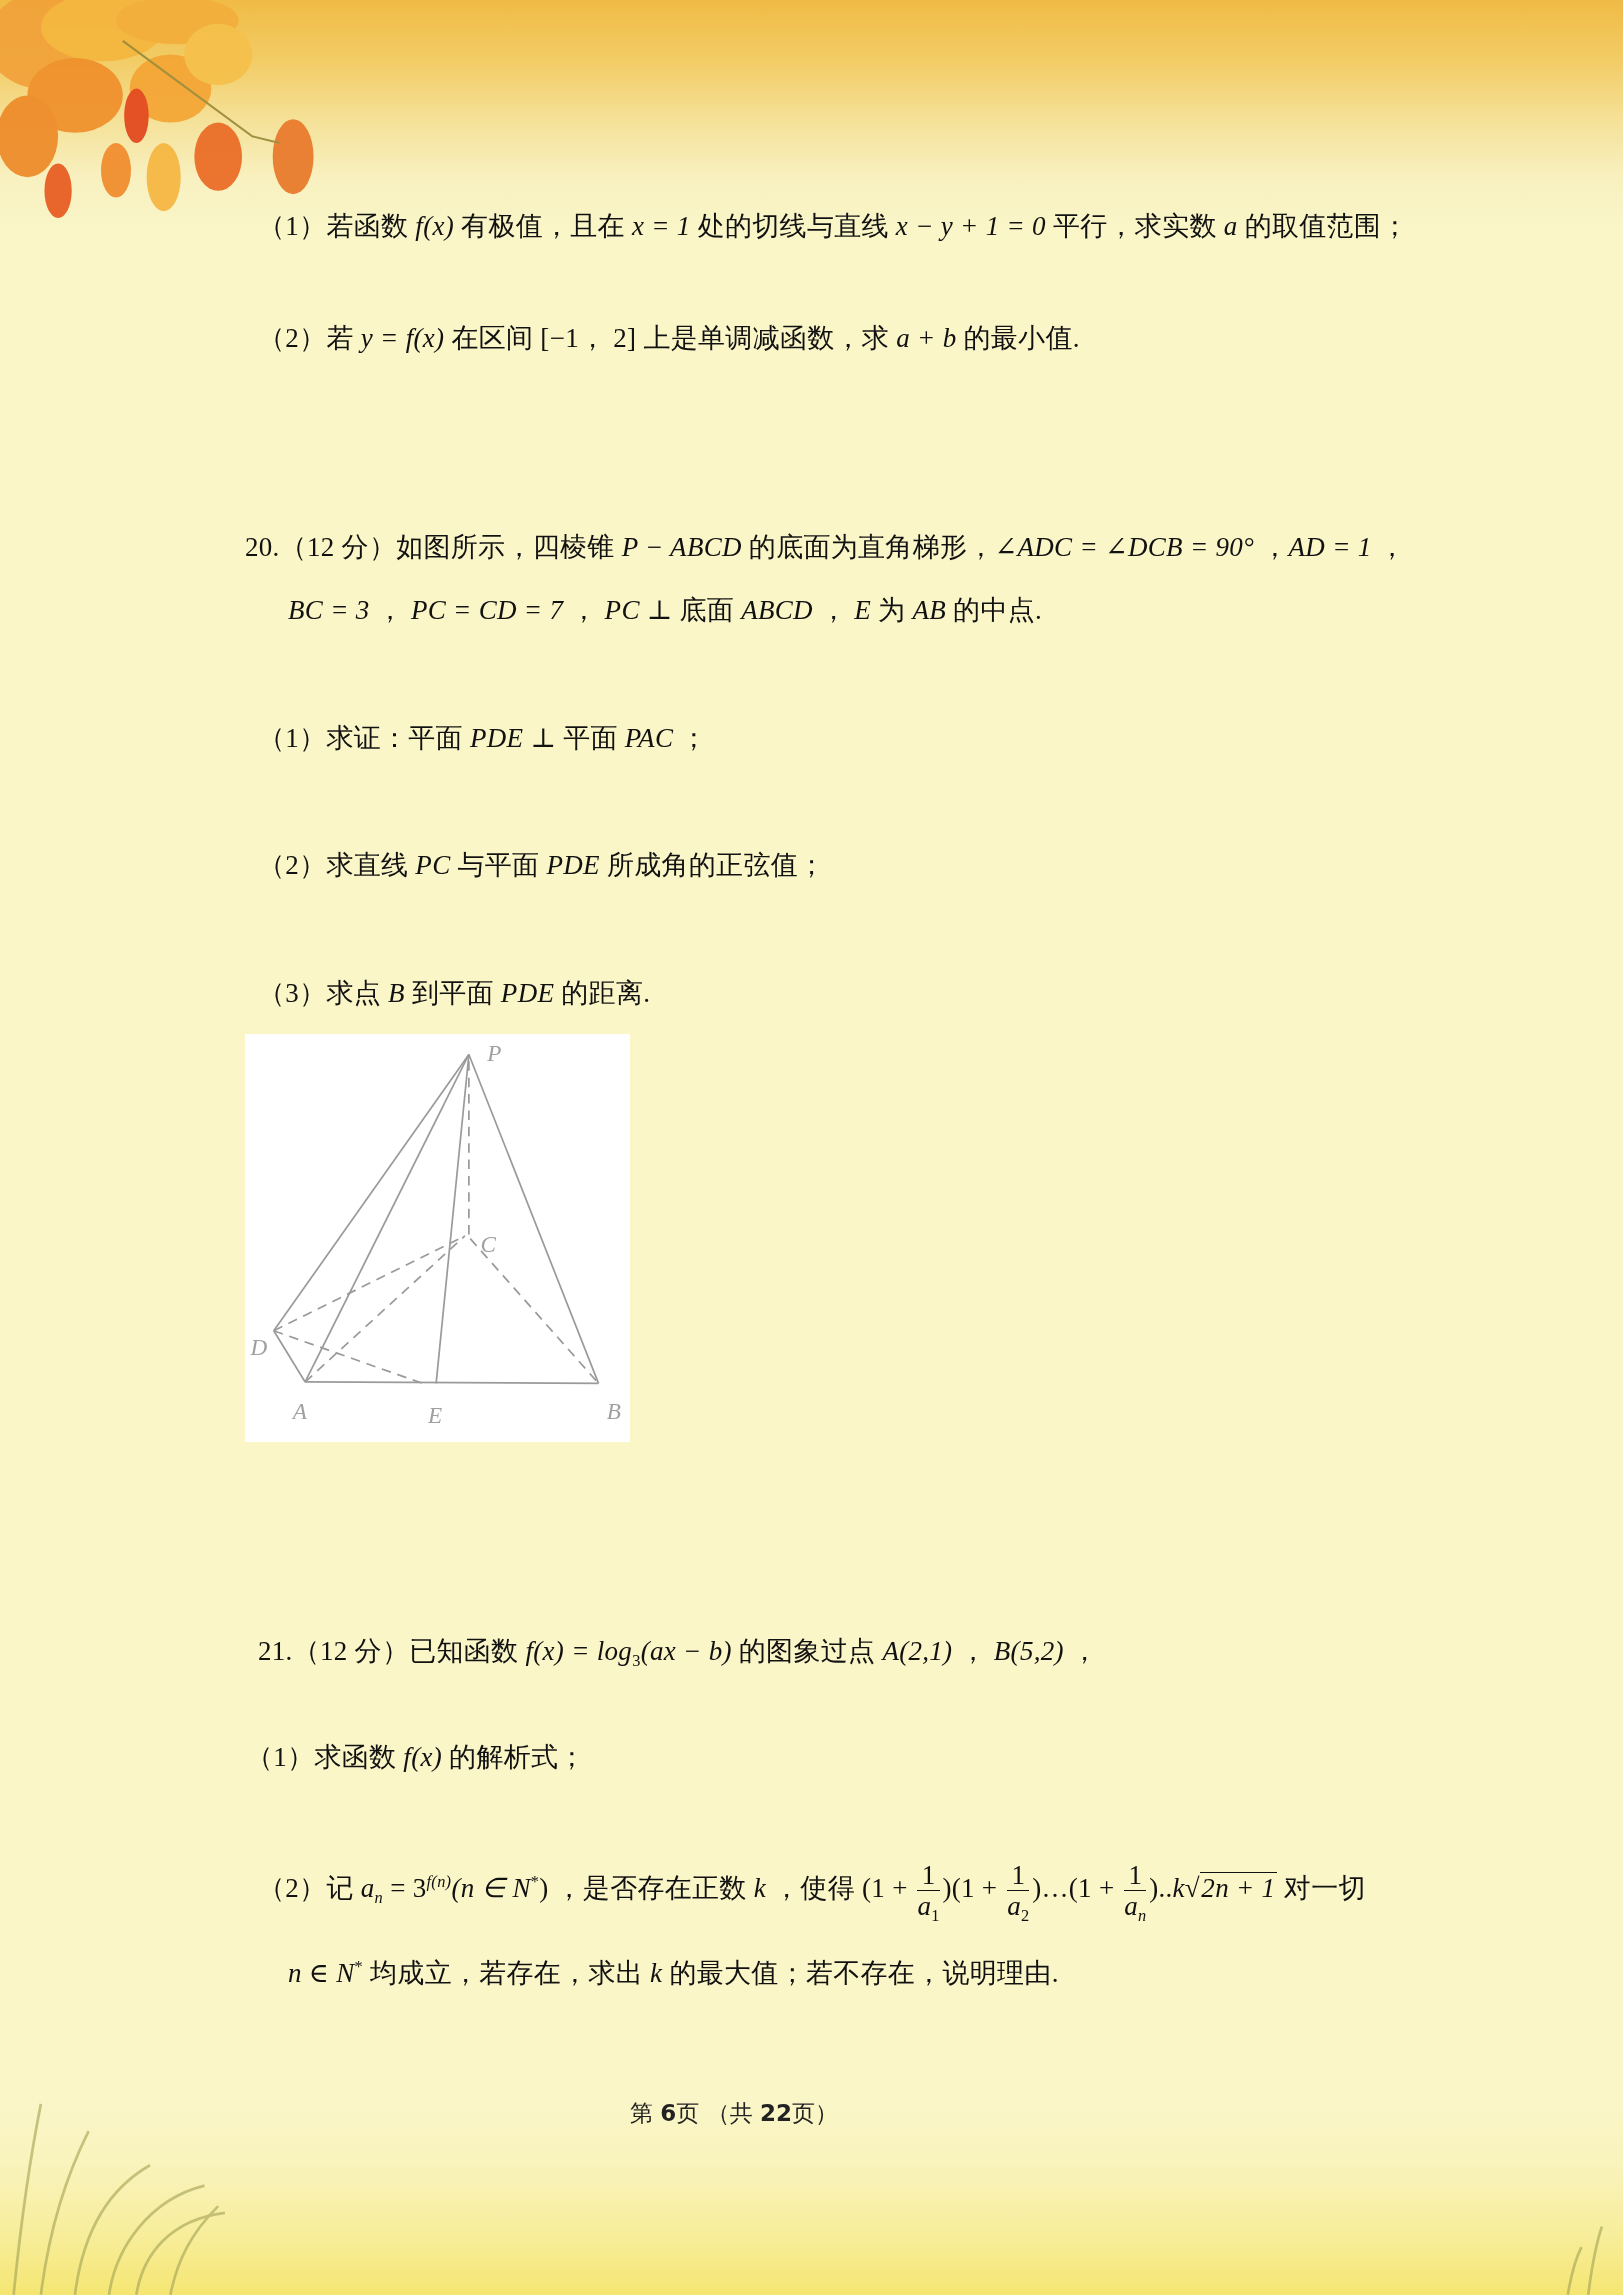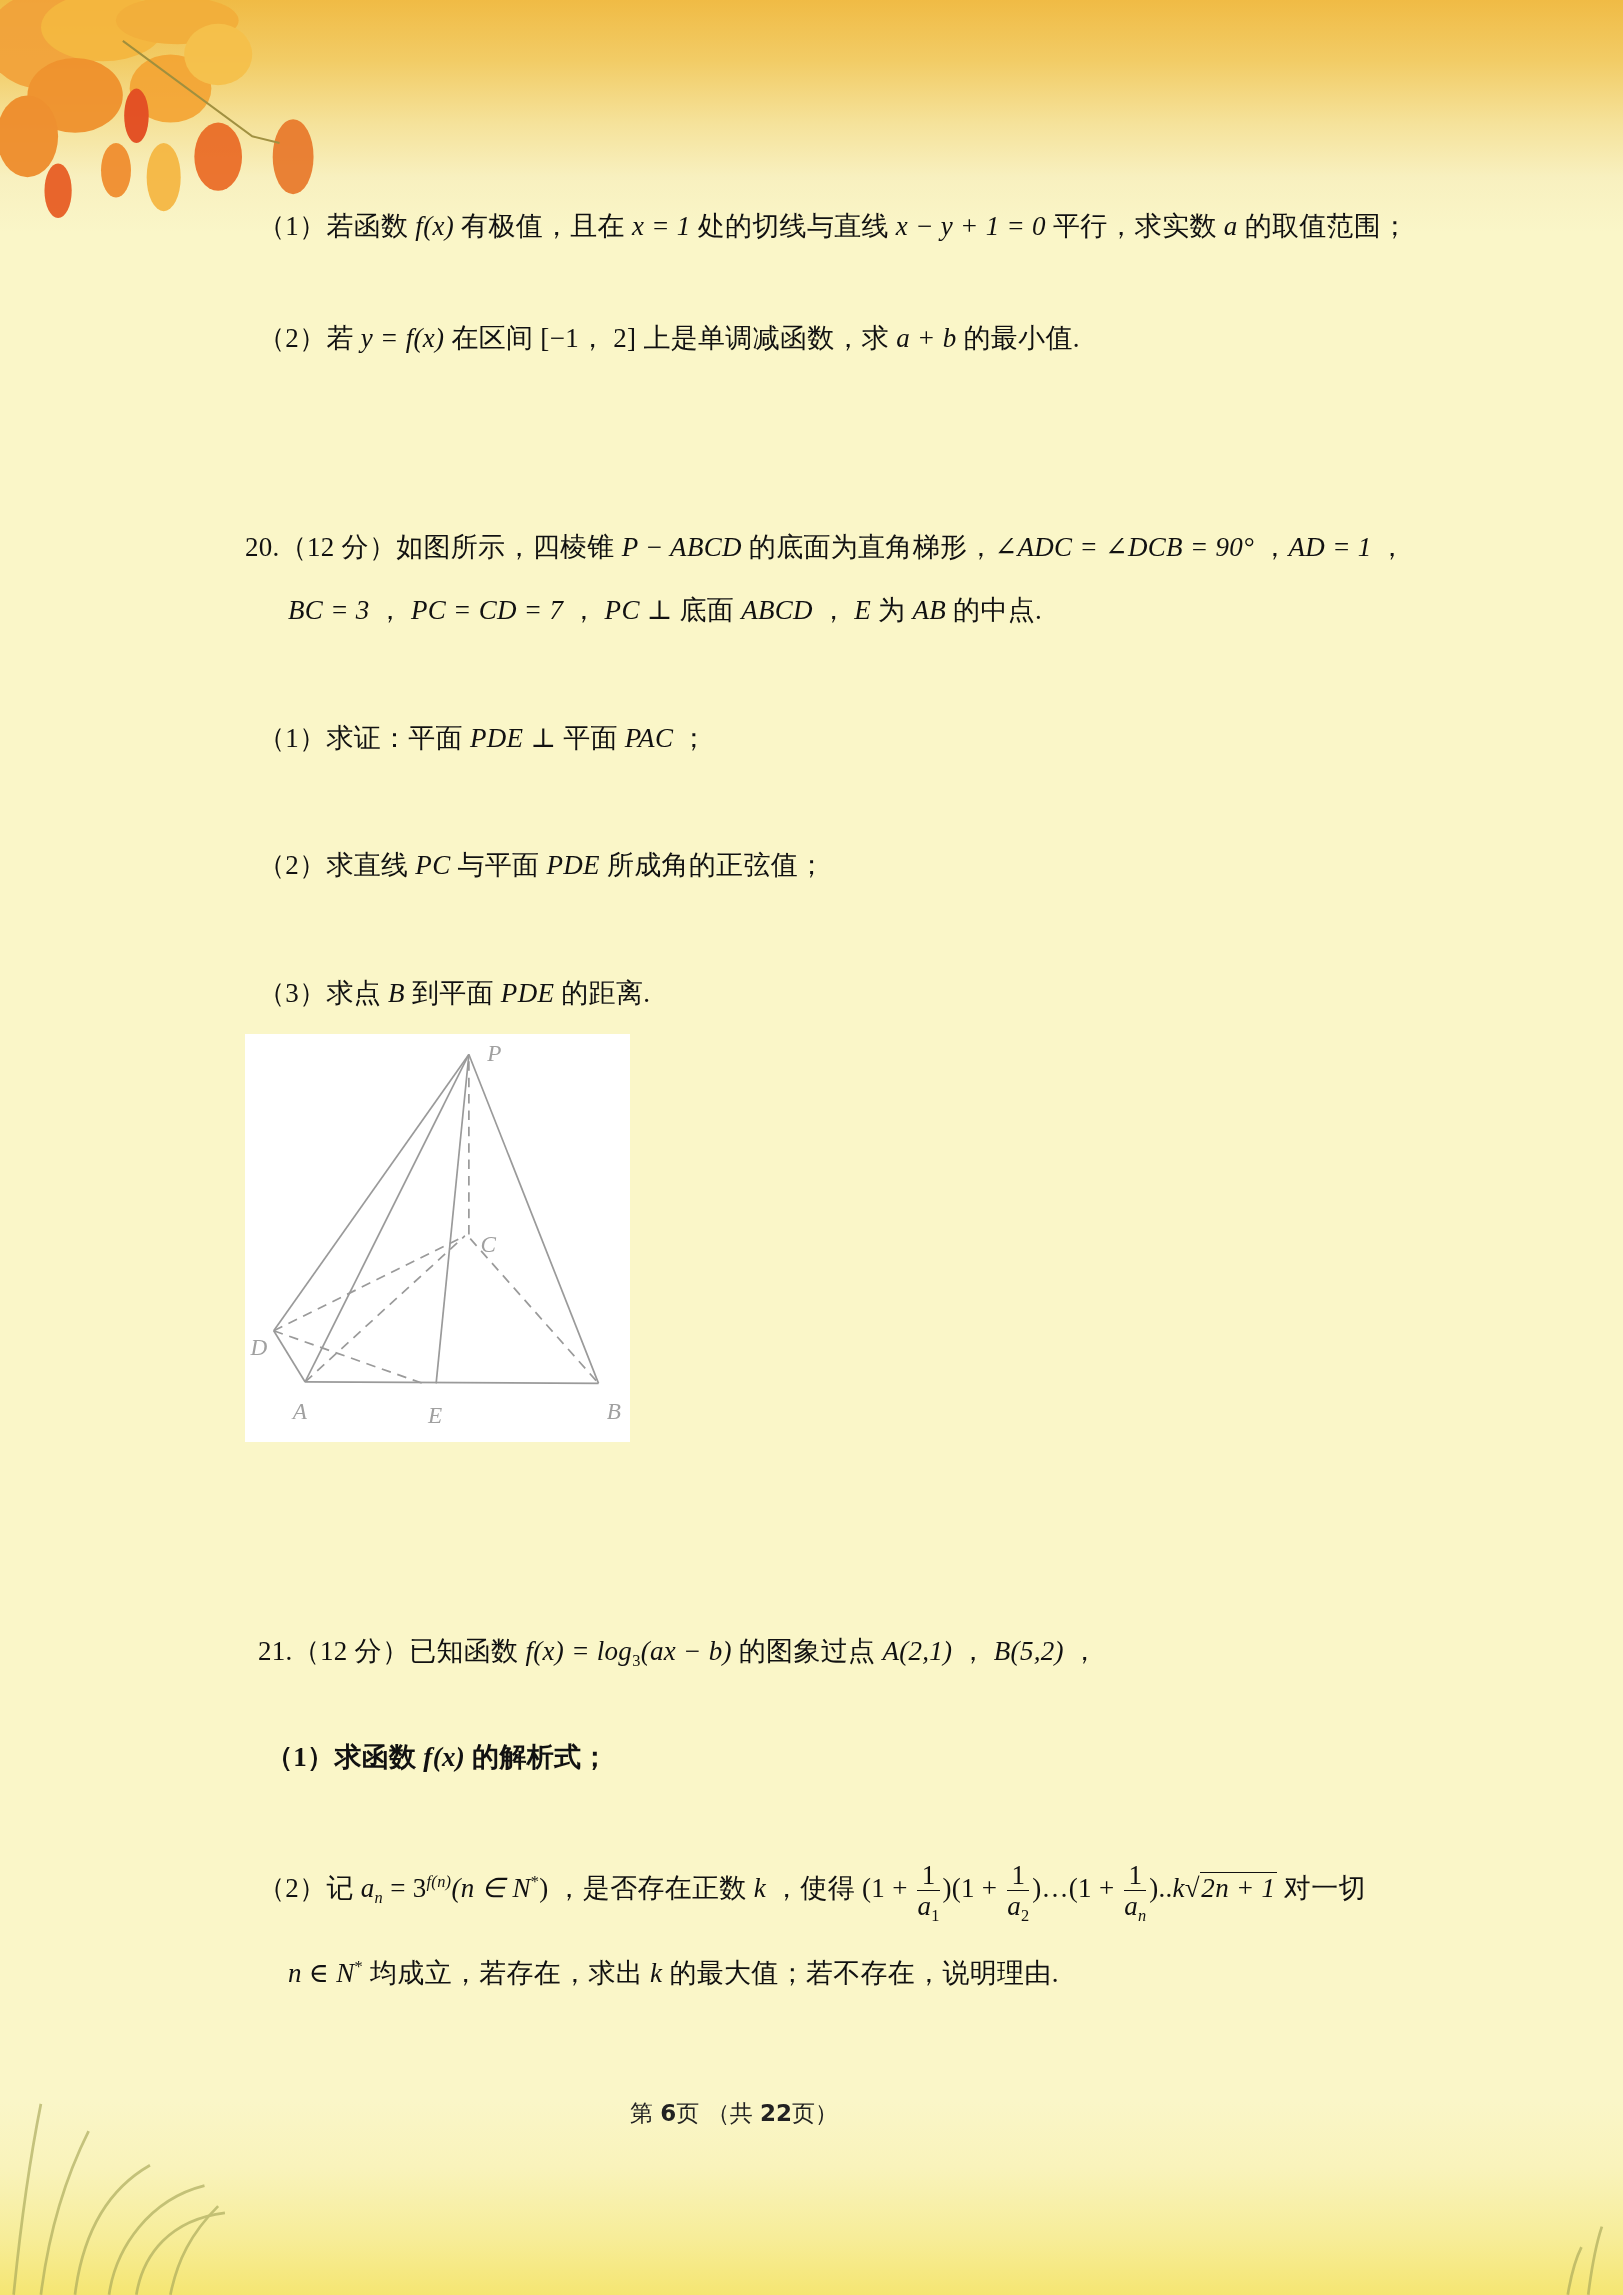--- a/index.html
+++ b/index.html
@@ -122,21 +122,21 @@
       <text x="268" y="570">E</text>
       <text x="530" y="565">B</text>
     </g>
   </svg>
 </div>
 
 <div class="line" style="left:258px; top:1603px;margin-top:32px;">
   <span>21.</span><span>（12 分）</span><span>已知函数 </span><span class="m">f(x) = log</span><sub>3</sub><span class="m">(ax − b)</span><span> 的图象过点 </span><span class="m">A(2,1)</span><span> ，  </span><span class="m">B(5,2)</span><span> ，</span>
 </div>
 
-<div class="line" style="left:266px; top:1741px;font-weight:bold;">
+<div class="line" style="left:246px; top:1741px;">
   <span>（1）</span><span>求函数 </span><span class="m">f(x)</span><span> 的解析式；</span>
 </div>
 
 <div class="line" style="left:258px; top:1854px; line-height:68px;font-family:Liberation Serif, serif;">
   <span>（2）</span><span>记 </span><span class="m">a</span><sub class="m">n</sub><span> = 3</span><sup class="m">f(n)</sup><span class="m">(n ∈ N</span><sup>*</sup><span>)</span><span> ，是否存在正数 </span><span class="m">k</span><span> ，使得 </span><span>(1 + </span><span class="frac"><span class="num">1</span><span class="den"><span>a</span><sub style="font-style:normal">1</sub></span></span><span>)</span><span>(1 + </span><span class="frac"><span class="num">1</span><span class="den"><span>a</span><sub style="font-style:normal">2</sub></span></span><span>)</span><span>…</span><span>(1 + </span><span class="frac"><span class="num">1</span><span class="den"><span>a</span><sub>n</sub></span></span><span>)</span><span>..</span><span class="m">k</span><span>√</span><span class="sqrt m">2n + 1</span><span> 对一切</span>
 </div>
 
 <div class="line" style="left:288px; top:1957px;">
   <span class="m">n ∈ N</span><sup>*</sup><span> 均成立，若存在，求出 </span><span class="m">k</span><span> 的最大值；若不存在，说明理由.</span>
 </div>

